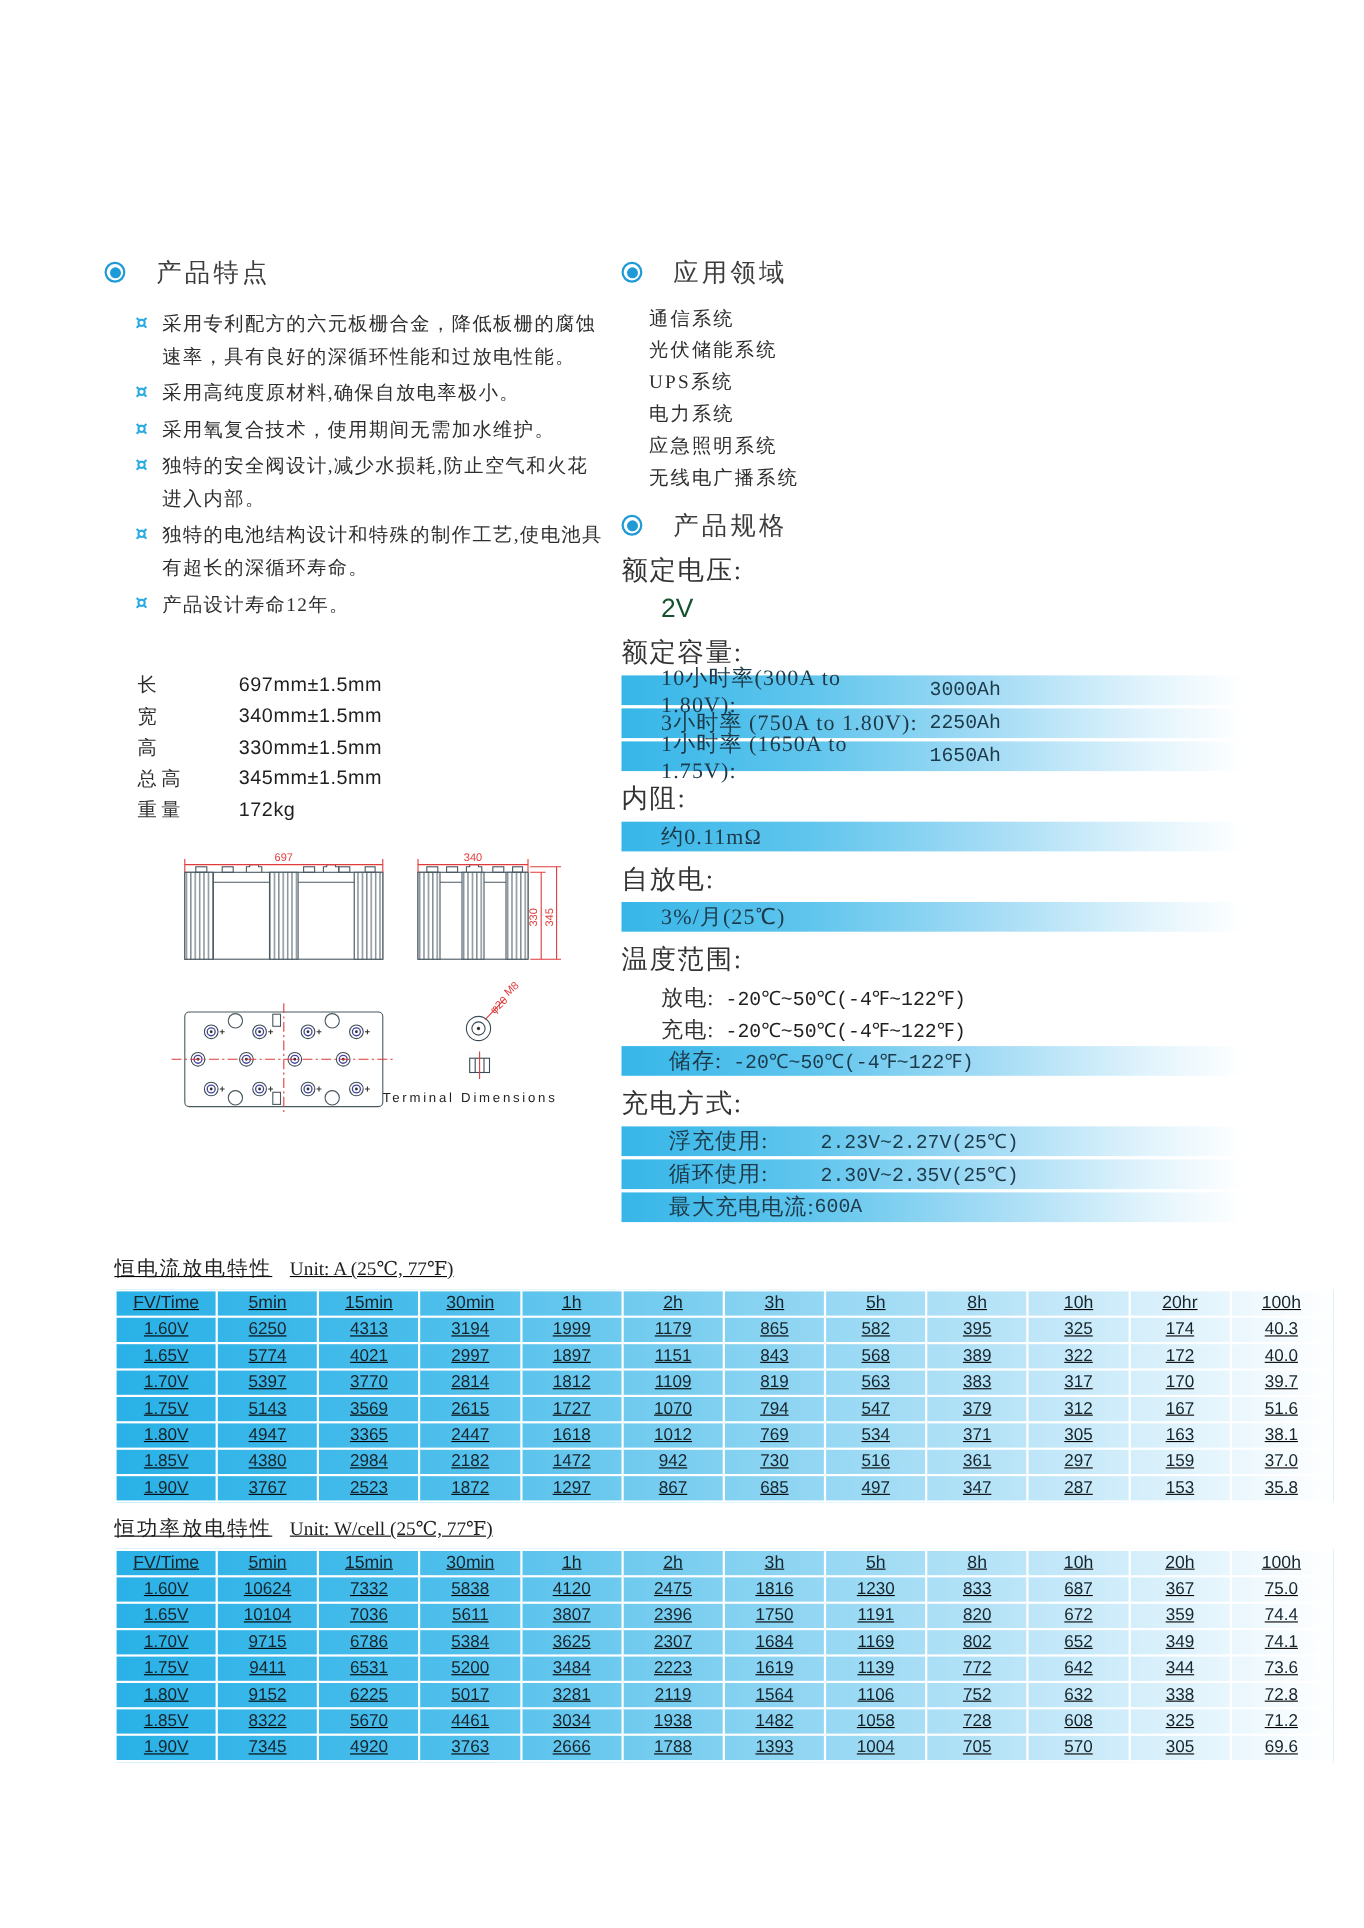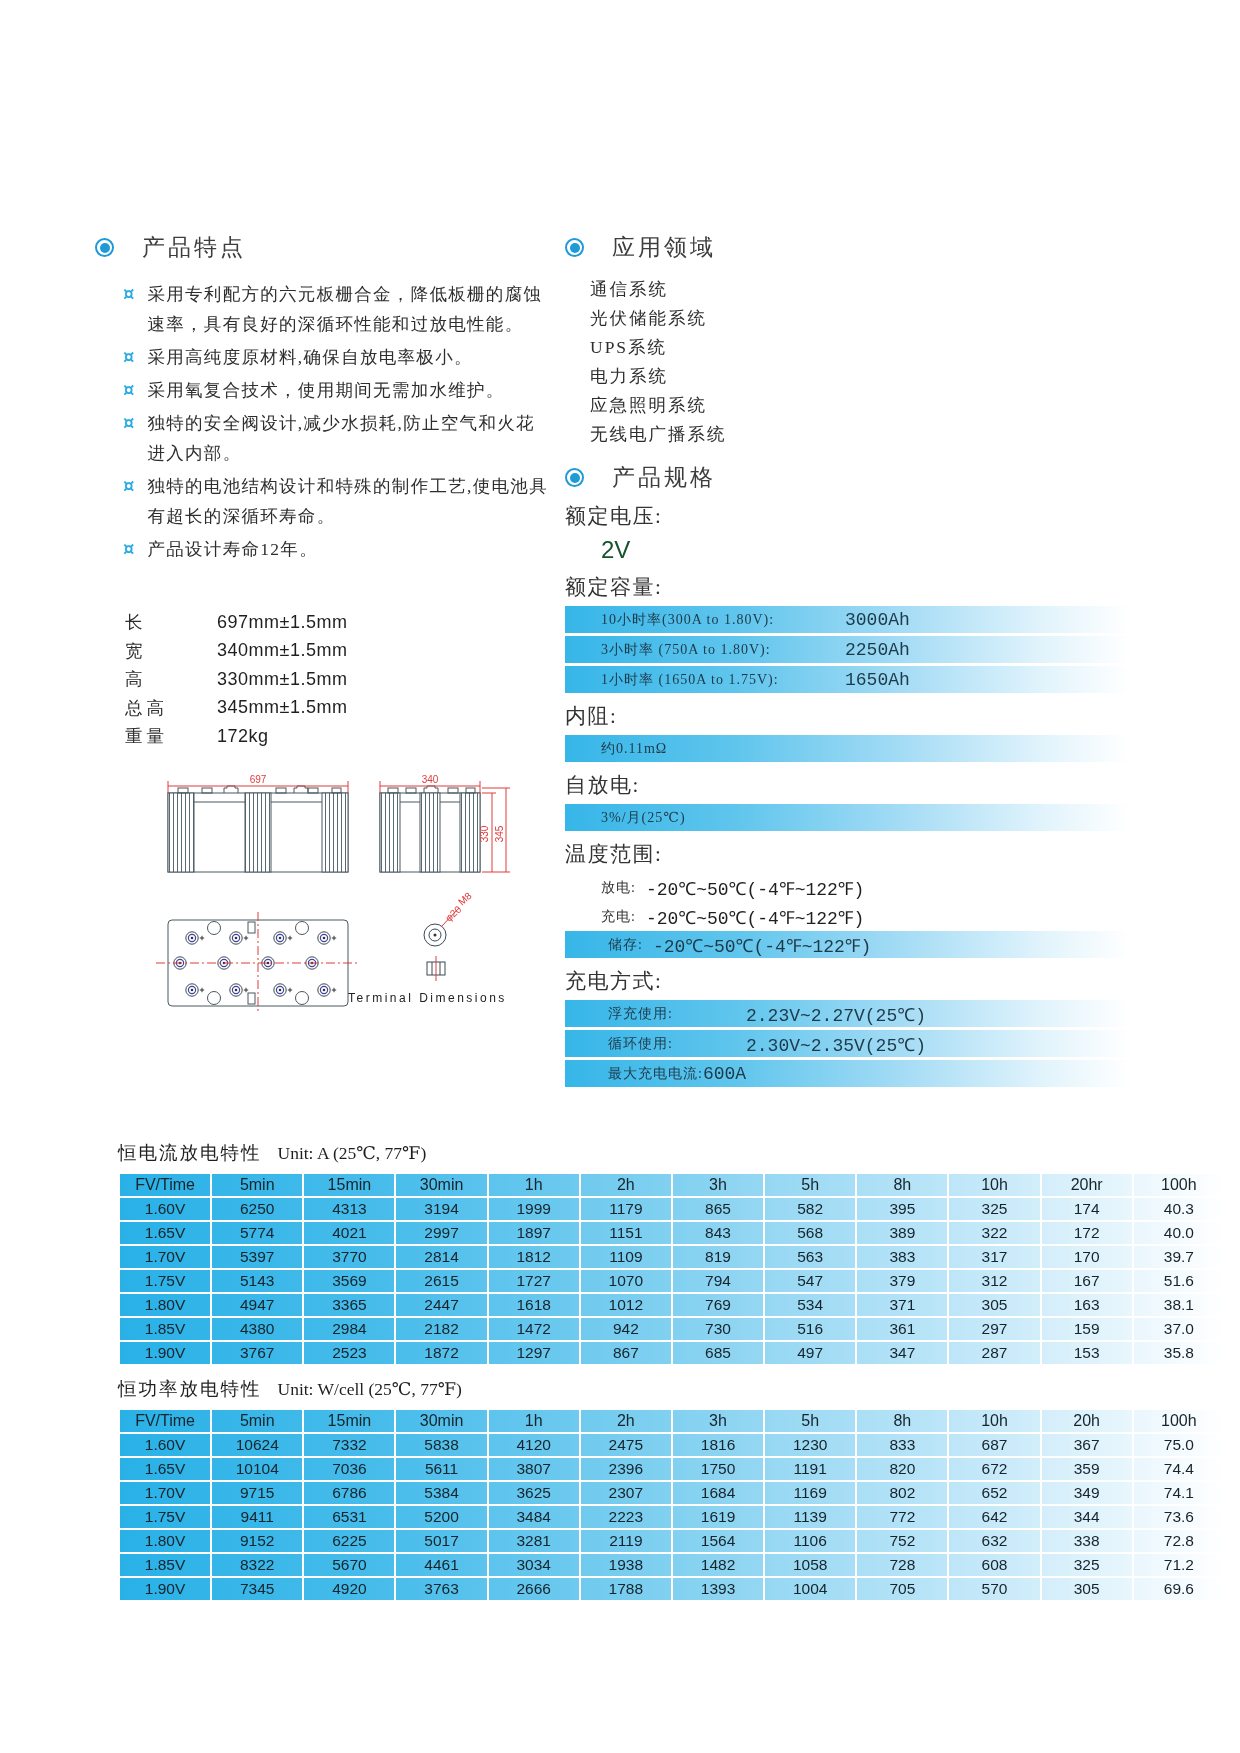--- a/index.html
+++ b/index.html
@@ -32,39 +32,39 @@
   .dim-label{width:92px;font-size:17.5px;letter-spacing:4px;color:#2e2e2e;}
   .dim-value{font-family:"Liberation Sans","DejaVu Sans",sans-serif;font-size:18px;color:#1f1f1f;letter-spacing:.5px;}
 
   
   .drawings{position:absolute;left:148px;top:772px;}
   .drawings text.dim{font:10px "Liberation Sans","DejaVu Sans",sans-serif;fill:#e03a3a;}
   .drawings text.cap{font:12px "Liberation Sans","DejaVu Sans",sans-serif;fill:#222;letter-spacing:2.5px;}
 
   
   .specs{position:absolute;left:565px;top:462px;width:565px;}
-  .spec-label{font-size:21px;color:#333;letter-spacing:1.5px;margin:9px 0 5px;}
+  .spec-label{font-size:24px;color:#333;letter-spacing:1.5px;margin:9px 0 5px;}
   .spec-plain{display:flex;align-items:center;height:29px;padding-left:36px;}
   .spec-bar{display:flex;align-items:center;height:27px;margin-bottom:3px;padding-left:36px;
             background:linear-gradient(90deg,#36b6e8 0%,#5fc5ed 30%,#a5dcf5 60%,#e2f4fc 85%,#ffffff 100%);}
-  .sl{font-size:14px;color:#1d3a4a;letter-spacing:1px;flex:none;}
+  .sl{font-size:20px;color:#1d3a4a;letter-spacing:1px;flex:none;font-family:Liberation Serif, serif;}
   .sv{font-family:Liberation Mono, monospace;font-size:18px;color:#1d3a4a;margin-left:6px;}
   .st{font-family:"Liberation Sans","DejaVu Sans",sans-serif;font-size:24px;color:#14532d;text-align:center;}
   .spec-plain .sl{color:#333;}
   .spec-plain .sv{color:#1f1f1f;margin-left:10px;}
   .g1 .sl{width:238px;}
   .g4 .spec-bar,.g5 .spec-bar{padding-left:43px;}
   .g4 .spec-bar .sv{margin-left:10px;}
   .g5 .sl{width:132px;}
   .g5 .tight .sl{width:auto;}
   .g5 .tight .sv{margin-left:0;}
 
   
-  .tables-zone{position:absolute;left:118px;top:1140px;width:1108px;
-               font-family:"Liberation Sans","DejaVu Sans",sans-serif;}
+  .tables-zone{position:absolute;left:104px;top:1140px;width:1108px;
+               font-family:"Liberation Sans","DejaVu Sans",sans-serif;text-decoration:underline;}
   .tbl-title{display:flex;align-items:baseline;gap:16px;margin:0 0 7px;
              font-family:"Liberation Serif","DejaVu Serif",serif;}
   .tbl-title.t2{margin-top:2px;}
   .tt-cn{font-size:18.5px;letter-spacing:2px;color:#1f1f1f;}
   .tt-unit{font-size:17.5px;color:#1f1f1f;}
   .dtable{width:100%;border-collapse:collapse;margin-bottom:10px;table-layout:fixed;
           background:linear-gradient(90deg,#29b1e7 0%,#49bdeb 25%,#86d2f1 52%,#c4e8f9 78%,#f2fafe 95%,#ffffff 100%);}
   .dtable th,.dtable td{border:2px solid #fff;height:22px;text-align:center;font-size:15.5px;
                         color:#16242c;font-weight:400;padding:0;}
   .dtable th{font-size:16px;}

